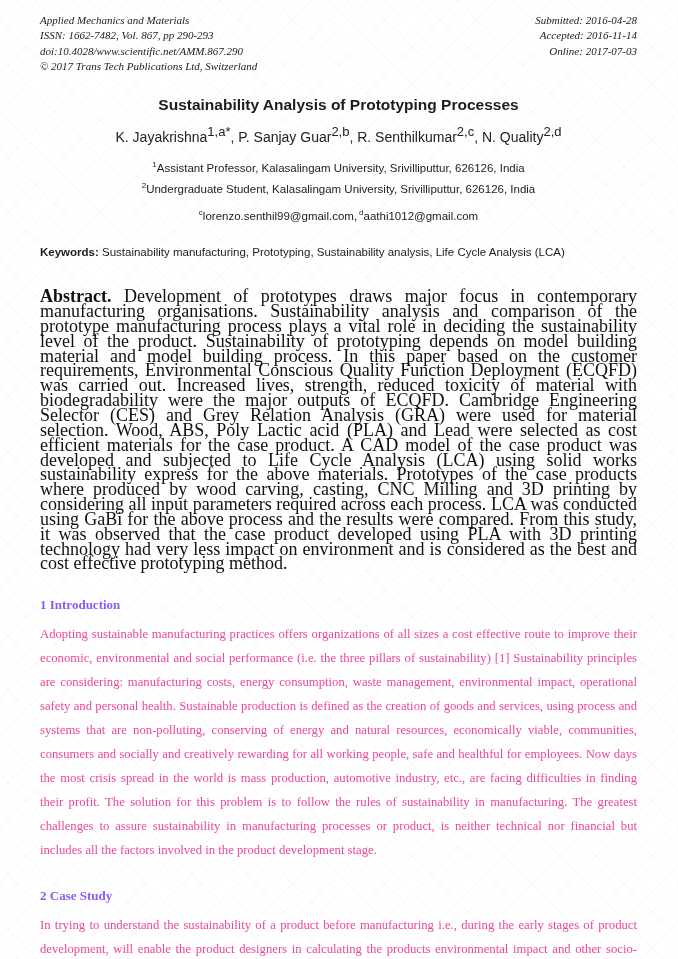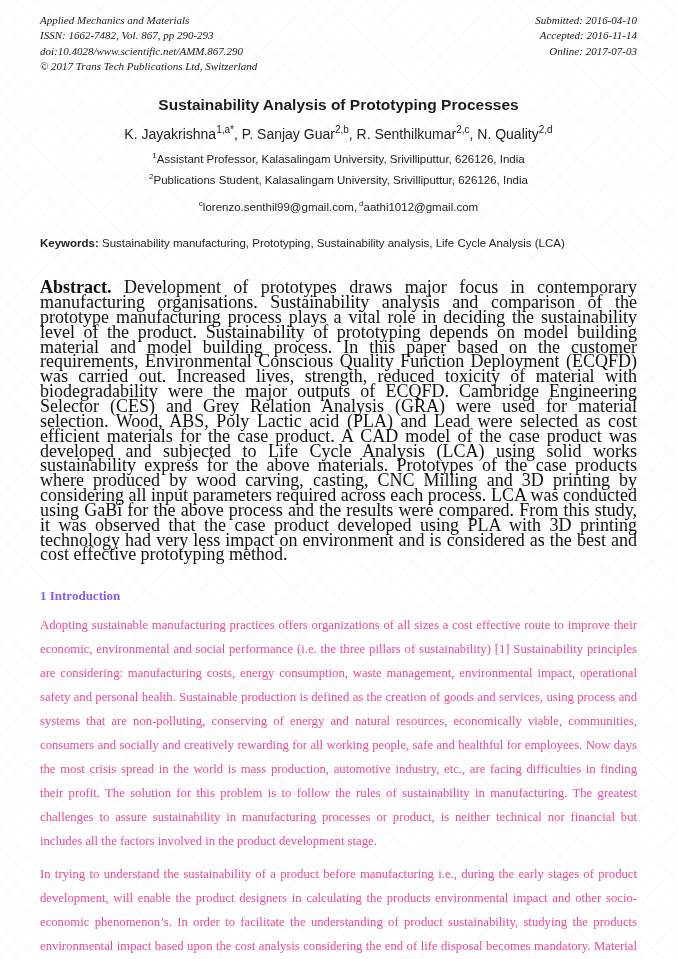--- a/index.html
+++ b/index.html
@@ -43,23 +43,23 @@
     font-size: 15.5px;
     color: #1c1c1c;
   }
   .authors {
     margin-top: 11px;
     text-align: center;
     font-family: "Liberation Sans", sans-serif;
     font-size: 14px;
     color: #222;
   }
-  .authors sup { font-size: 10px; }
+  .authors sup { font-size: 13px; }
   .affiliations {
-    margin-top: 9px;
+    margin-top: 15px;
     text-align: center;
     font-family: "Liberation Sans", sans-serif;
     font-size: 11.5px;
     color: #222;
   }
   .affiliation { margin-top: 7px; }
   .affiliation sup, .emails sup { font-size: 8px; }
   .emails {
     margin-top: 10px;
     text-align: center;
@@ -111,41 +111,42 @@
 <div class="page">
 
   <div class="jheader">
     <div class="left">
       <div>Applied Mechanics and Materials</div>
       <div>ISSN: 1662-7482, Vol. 867, pp 290-293</div>
       <div>doi:10.4028/www.scientific.net/AMM.867.290</div>
       <div>© 2017 Trans Tech Publications Ltd, Switzerland</div>
     </div>
     <div class="right">
-      <div>Submitted: 2016-04-10</div>
+      <div>Submitted: 2016-04-28</div>
       <div>Accepted: 2016-11-14</div>
       <div>Online: 2017-07-03</div>
     </div>
   </div>
 
   <div class="title">Sustainability Analysis of Prototyping Processes</div>
 
   <div class="authors"><span><span>K. Jayakrishna</span><sup>1,a*</sup><span>, </span></span><span><span>P. Sanjay Guar</span><sup>2,b</sup><span>, </span></span><span><span>R. Senthilkumar</span><sup>2,c</sup><span>, </span></span><span><span>N. Quality</span><sup>2,d</sup></span></div>
 
   <div class="affiliations">
     <div class="affiliation"><sup>1</sup><span>Assistant Professor, Kalasalingam University, Srivilliputtur, 626126, India</span></div>
-    <div class="affiliation"><sup>2</sup><span>Publications Student, Kalasalingam University, Srivilliputtur, 626126, India</span></div>
+    <div class="affiliation"><sup>2</sup><span>Undergraduate Student, Kalasalingam University, Srivilliputtur, 626126, India</span></div>
   </div>
 
   <div class="emails">
     <div><span class="email-item"><sup>c</sup><span>lorenzo.senthil99@gmail.com,</span></span><span class="email-item"><sup>d</sup><span>aathi1012@gmail.com</span></span></div>
   </div>
 
   <div class="keywords"><span class="label">Keywords:</span><span> Sustainability manufacturing, Prototyping, Sustainability analysis, Life Cycle Analysis (LCA)</span></div>
 
   <div class="abstract"><span class="label">Abstract.</span><span> Development of prototypes draws major focus in contemporary manufacturing organisations. Sustainability analysis and comparison of the prototype manufacturing process plays a vital role in deciding the sustainability level of the product. Sustainability of prototyping depends on model building material and model building process. In this paper based on the customer requirements, Environmental Conscious Quality Function Deployment (ECQFD) was carried out. Increased lives, strength, reduced toxicity of material with biodegradability were the major outputs of ECQFD. Cambridge Engineering Selector (CES) and Grey Relation Analysis (GRA) were used for material selection. Wood, ABS, Poly Lactic acid (PLA) and Lead were selected as cost efficient materials for the case product. A CAD model of the case product was developed and subjected to Life Cycle Analysis (LCA) using solid works sustainability express for the above materials. Prototypes of the case products where produced by wood carving, casting, CNC Milling and 3D printing by considering all input parameters required across each process. LCA was conducted using GaBi for the above process and the results were compared. From this study, it was observed that the case product developed using PLA with 3D printing technology had very less impact on environment and is considered as the best and cost effective prototyping method.</span></div>
 
   <div class="section-heading">1 Introduction</div>
   <div class="section-body">Adopting sustainable manufacturing practices offers organizations of all sizes a cost effective route to improve their economic, environmental and social performance (i.e. the three pillars of sustainability) [1] Sustainability principles are considering: manufacturing costs, energy consumption, waste management, environmental impact, operational safety and personal health. Sustainable production is defined as the creation of goods and services, using process and systems that are non-polluting, conserving of energy and natural resources, economically viable, communities, consumers and socially and creatively rewarding for all working people, safe and healthful for employees. Now days the most crisis spread in the world is mass production, automotive industry, etc., are facing difficulties in finding their profit. The solution for this problem is to follow the rules of sustainability in manufacturing. The greatest challenges to assure sustainability in manufacturing processes or product, is neither technical nor financial but includes all the factors involved in the product development stage.</div>
 
+  <div class="section-heading">2 Case Study</div>
   <div class="section-body">In trying to understand the sustainability of a product before manufacturing i.e., during the early stages of product development, will enable the product designers in calculating the products environmental impact and other socio-economic phenomenon’s. In order to facilitate the understanding of product sustainability, studying the products environmental impact based upon the cost analysis considering the end of life disposal becomes mandatory. Material selection frames the important step in determining the products function and performance considering the constraints. Generally prototypes are developed, prior to the manufacturing phase to ensure the utility of the</div>
 
 </div>
 
 </body></html>

